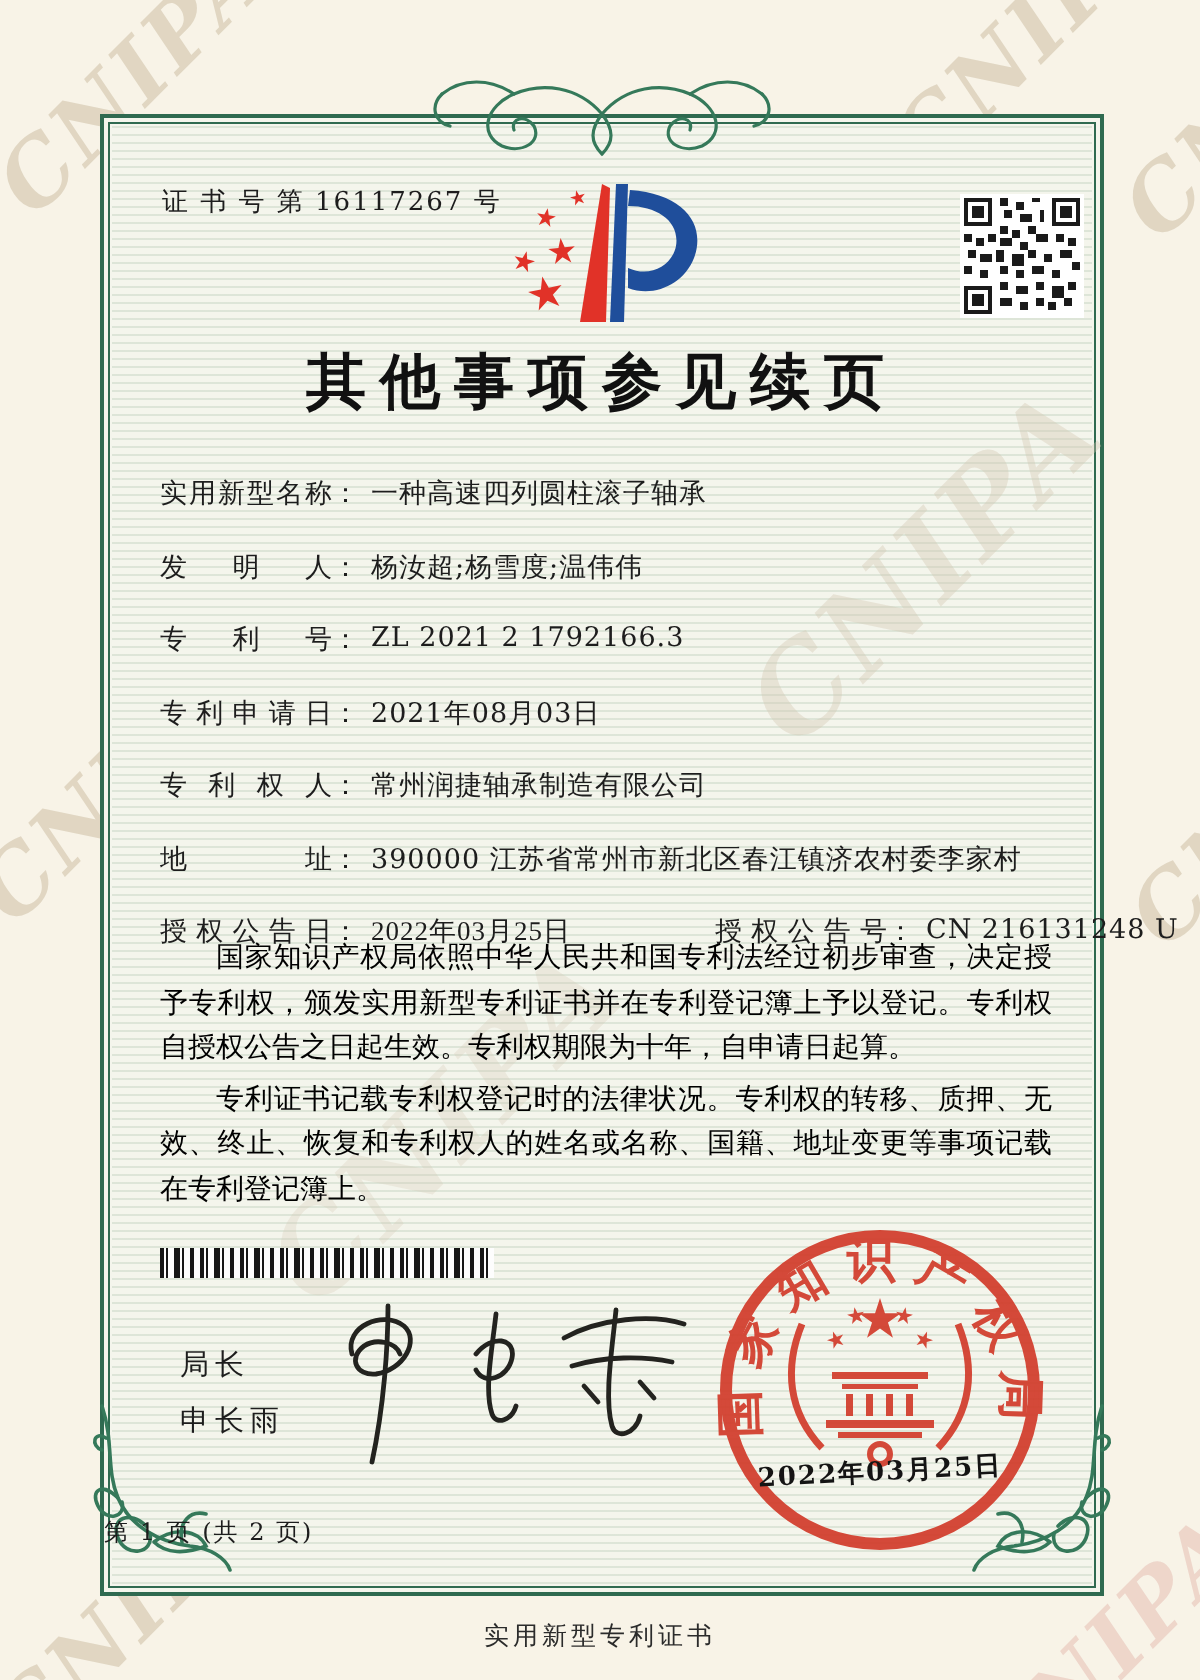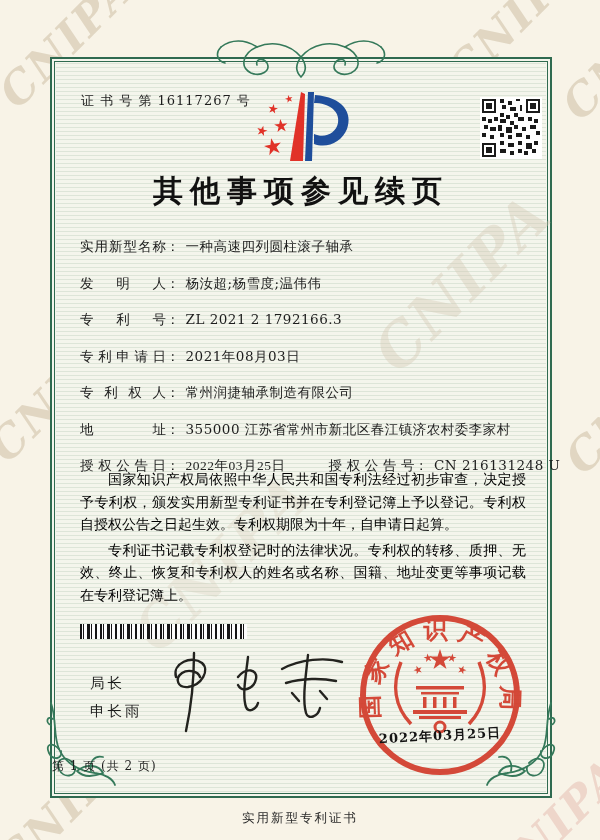--- a/index.html
+++ b/index.html
@@ -37,21 +37,21 @@
     position:absolute;left:0;top:112px;width:100%;text-align:center;
     font-size:30px;font-weight:700;letter-spacing:7px;color:#111;
   }
   
   .fields{position:absolute;left:28px;top:179px;width:450px;font-size:13.5px;}
   .frow{height:36.5px;display:flex;align-items:flex-start;}
   .flabel{display:inline-block;width:86px;text-align:justify;text-align-last:justify;white-space:nowrap;}
   .fcolon{margin-right:6px;}
   .fvalue{letter-spacing:.5px;white-space:nowrap;}
   .grant{display:flex;}
-  .grant .g2{margin-left:43px;display:flex;}
+  .grant .g2{margin-left:72px;display:flex;}
   
   .bodytext{
     position:absolute;left:28px;top:409px;width:446px;
     font-size:14px;line-height:22.5px;text-align:justify;color:#000000;
   }
   .bodytext p{margin:0 0 3px 0;text-indent:2em;}
   
   .barcode{
     position:absolute;left:28px;top:565px;width:167px;height:15px;
     background:repeating-linear-gradient(90deg,#161616 0 2px,#fdfdfd 2px 3px,#161616 3px 4px,#fdfdfd 4px 7px,#161616 7px 10px,#fdfdfd 10px 11px,#161616 11px 12px,#fdfdfd 12px 15px,#161616 15px 17px,#fdfdfd 17px 20px);
@@ -211,21 +211,21 @@
       <span class="fvalue">2021年08月03日</span>
     </div>
     <div class="frow">
       <span class="flabel">专利权人</span>
         <span class="fcolon">：</span>
       <span class="fvalue">常州润捷轴承制造有限公司</span>
     </div>
     <div class="frow">
       <span class="flabel">地址</span>
         <span class="fcolon">：</span>
-      <span class="fvalue">355000 江苏省常州市新北区春江镇济农村委李家村</span>
+      <span class="fvalue">390000 江苏省常州市新北区春江镇济农村委李家村</span>
     </div>
     <div class="frow grant">
       <span class="g1" style="display:flex;font-family:Liberation Serif, serif;">
         <span class="flabel">授权公告日</span>
           <span class="fcolon">：</span>
         <span class="fvalue">2022年03月25日</span>
       </span>
       <span class="g2">
         <span class="flabel">授权公告号</span>
           <span class="fcolon">：</span>

